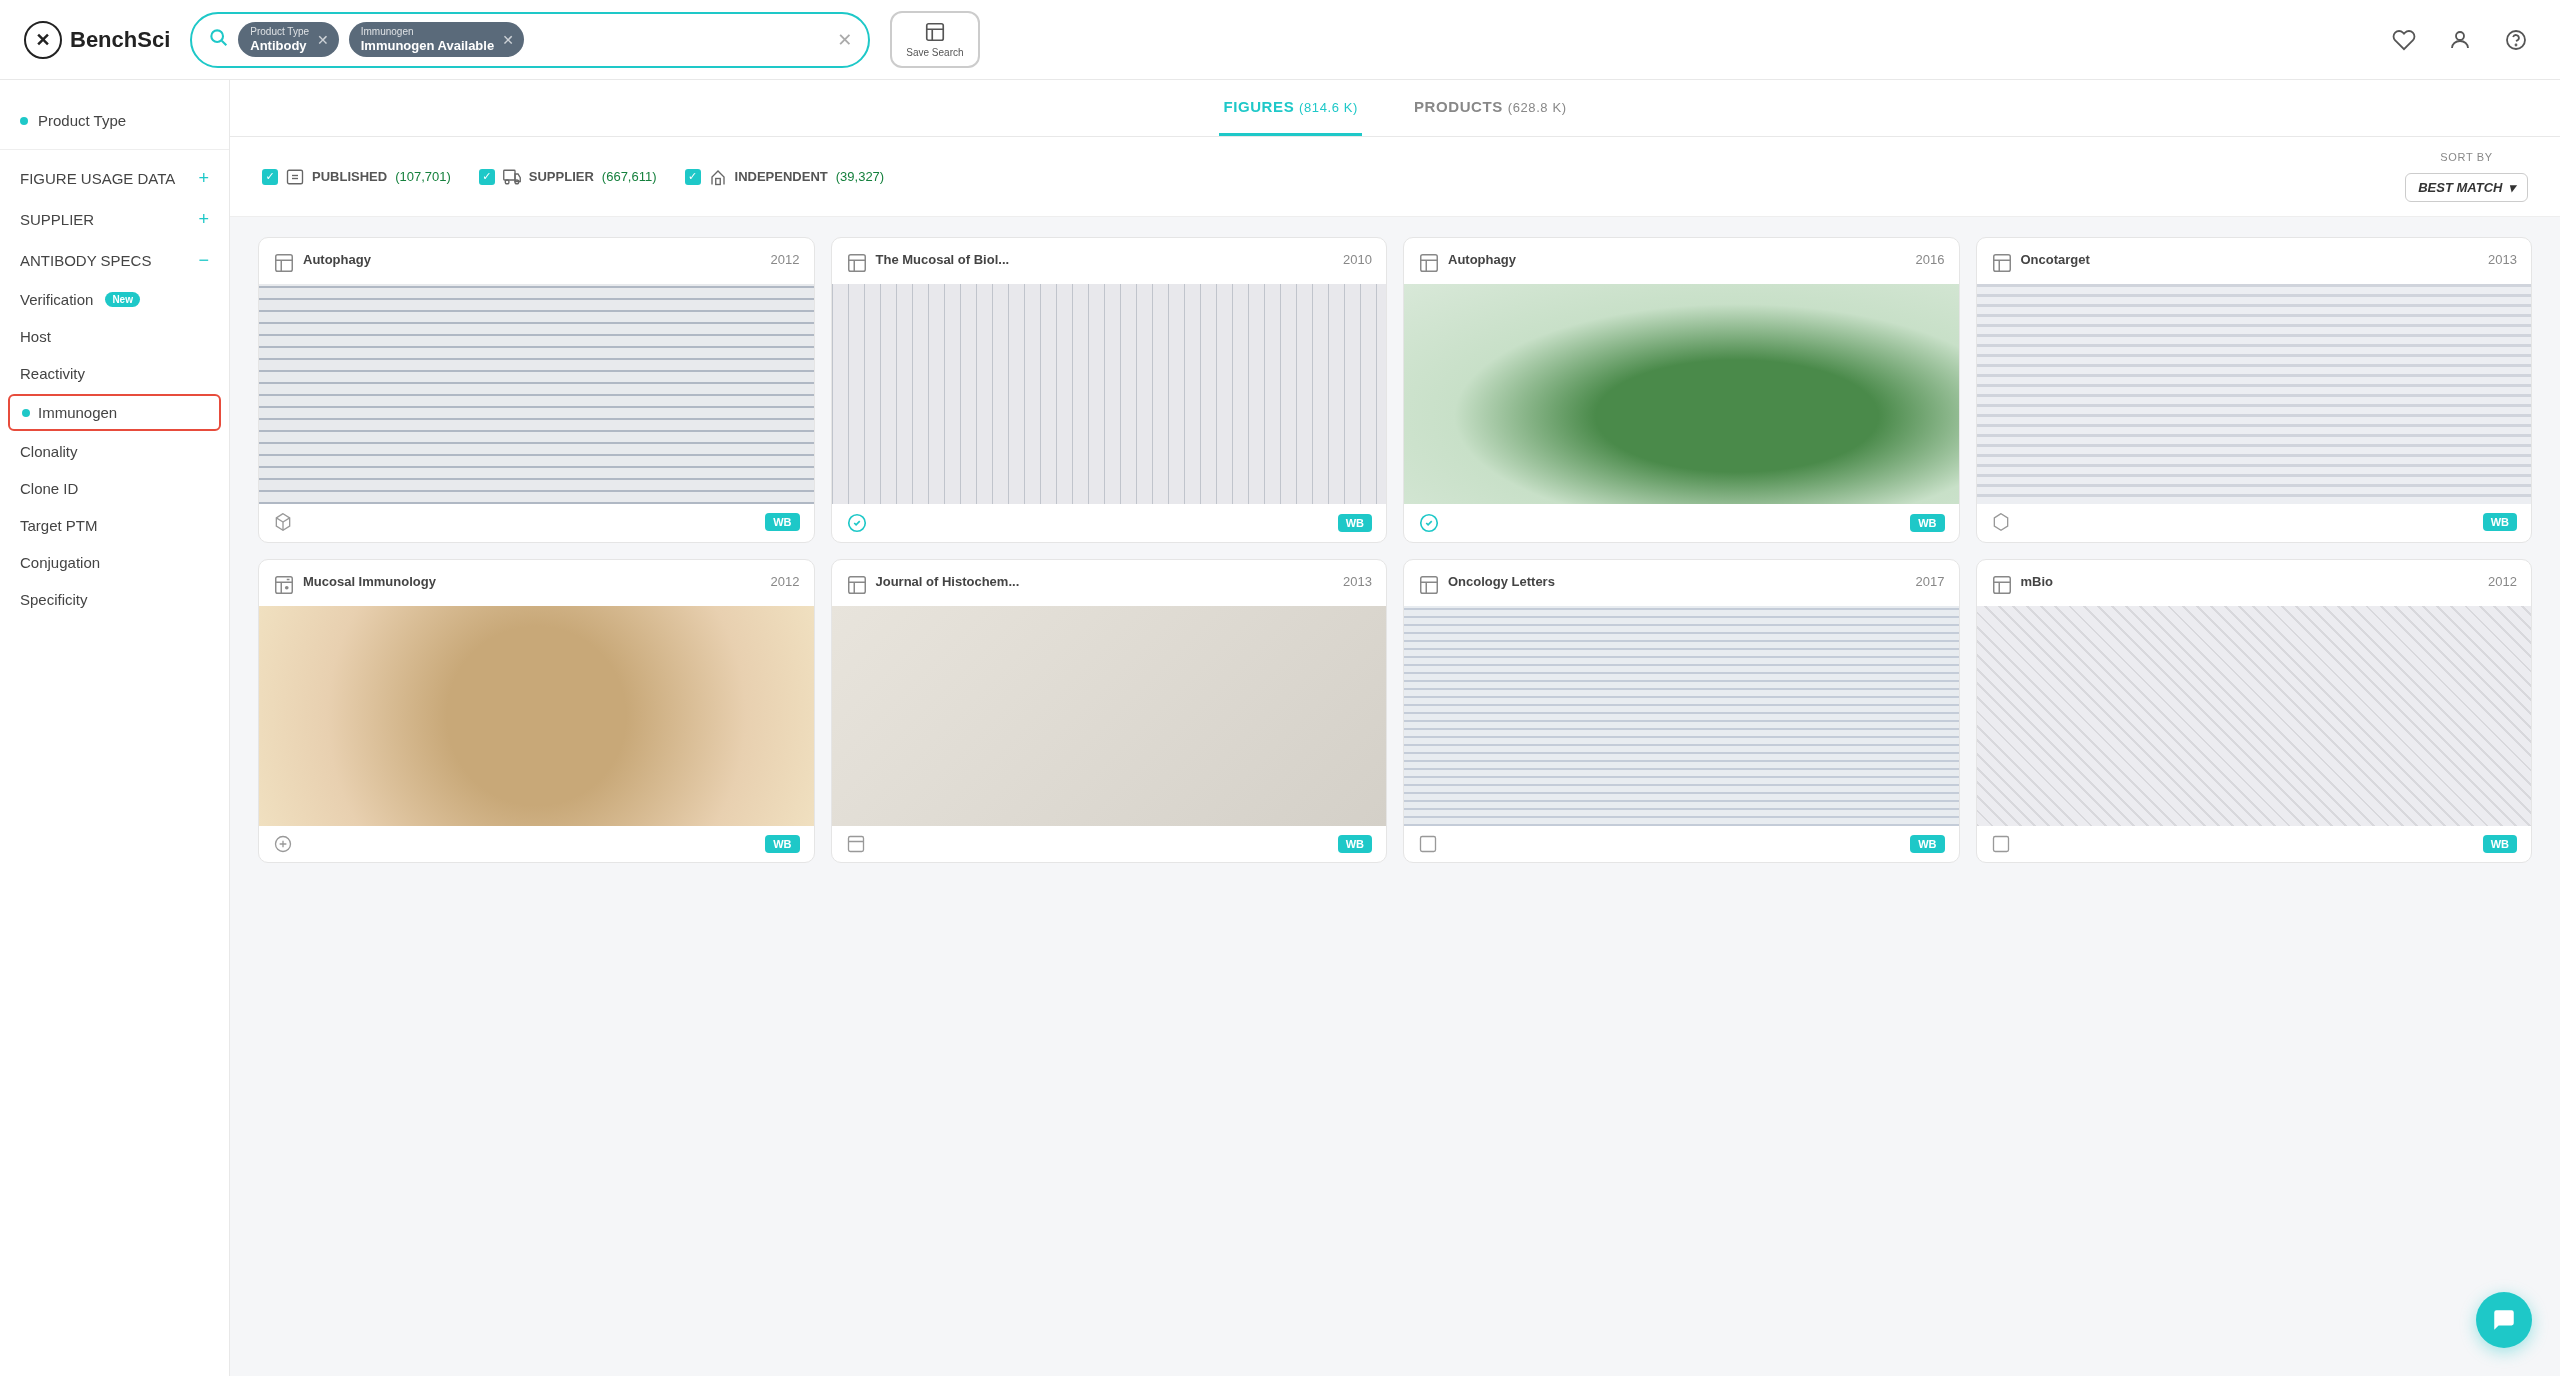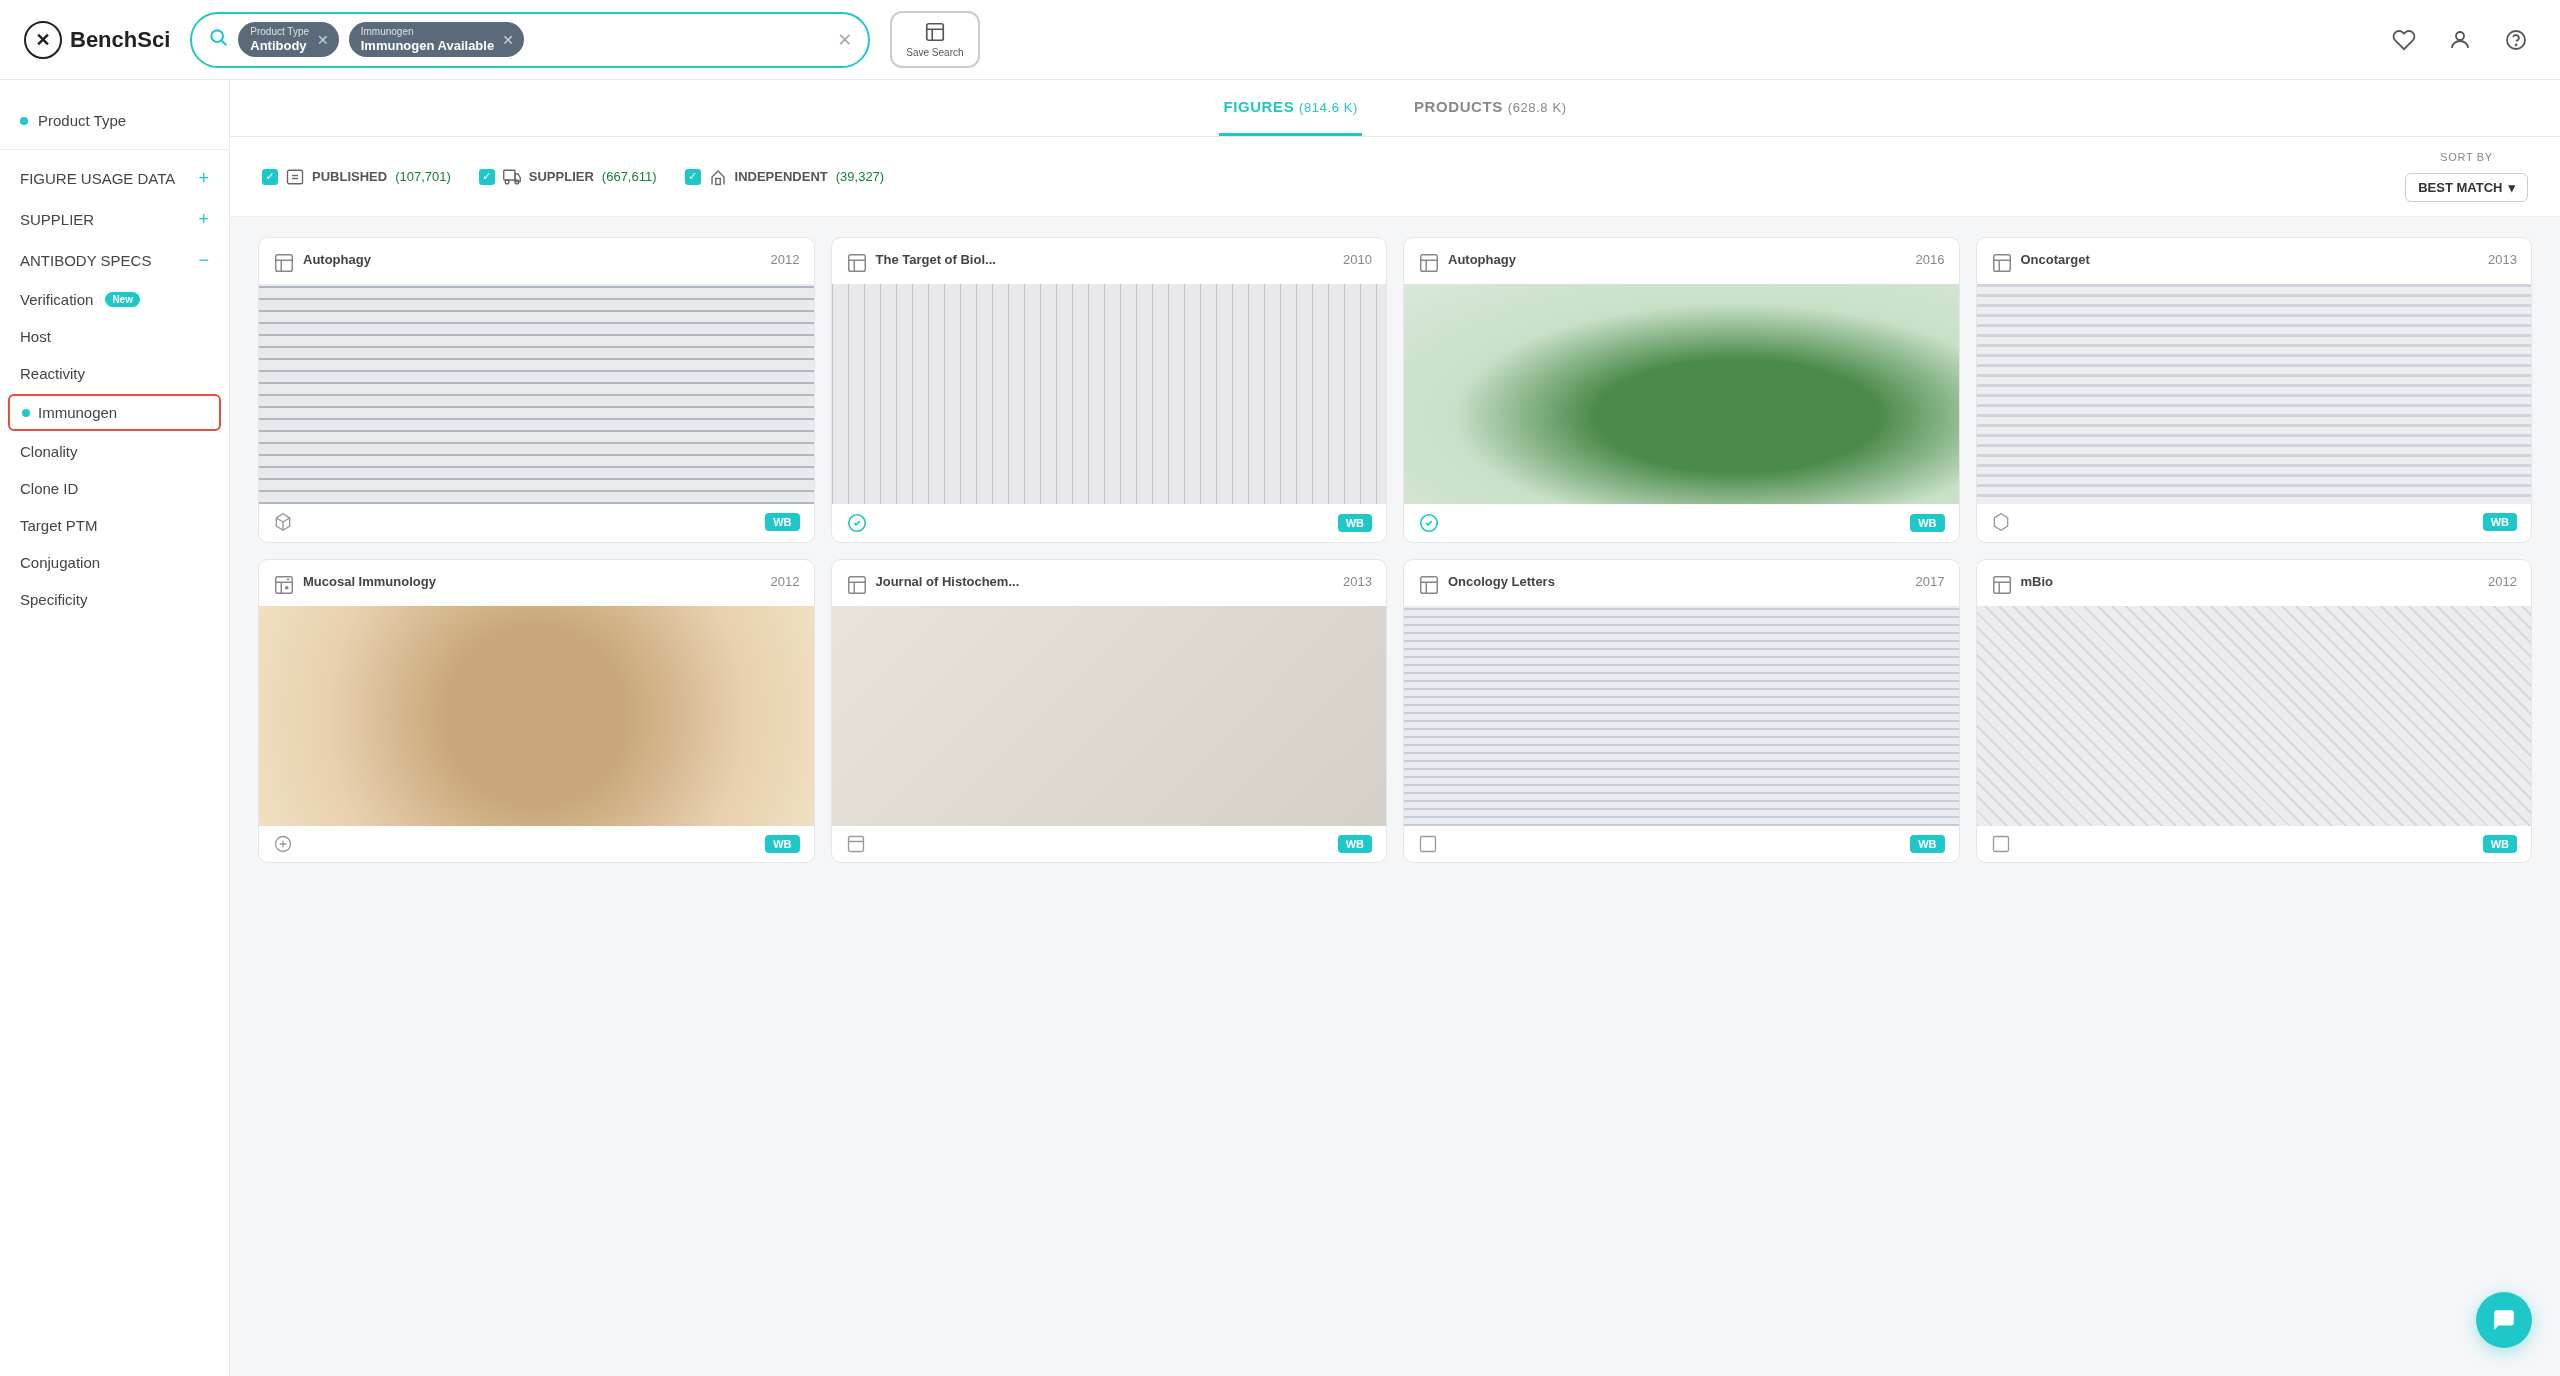--- a/index.html
+++ b/index.html
@@ -264,20 +264,21 @@
       border-radius: 6px;
       padding: 6px 12px;
       font-size: 13px;
       font-weight: 600;
       color: #333;
       background: #fff;
       cursor: pointer;
       display: flex;
       align-items: center;
       gap: 6px;
+      font-style: italic;
     }
 
     
     .results-grid {
       display: grid;
       grid-template-columns: repeat(4, 1fr);
       gap: 16px;
       padding: 20px 28px;
     }
     .result-card {
@@ -576,21 +577,21 @@
         </div>
       </div>
 
       <div class="result-card">
         <div class="card-header">
           <svg width="22" height="22" viewBox="0 0 24 24" fill="none" stroke="#888" stroke-width="1.6">
               <rect x="3" y="3" width="18" height="18" rx="2"></rect>
               <line x1="3" y1="9" x2="21" y2="9"></line>
               <line x1="9" y1="21" x2="9" y2="9"></line>
             </svg>
-          <span class="card-journal-name">The Target of Biol...</span>
+          <span class="card-journal-name">The Mucosal of Biol...</span>
           <span class="card-year">2010</span>
         </div>
         <div class="card-image fig-jbc"></div>
         <div class="card-footer">
           <div style="display:flex;align-items:center;gap:2px;">
             <svg width="22" height="22" viewBox="0 0 24 24" fill="none" stroke="#1ec8c8" stroke-width="1.8">
                 <circle cx="12" cy="12" r="9"></circle>
                 <path d="M9 12l2 2 4-4" stroke="#1ec8c8"></path>
               </svg>
           </div>

